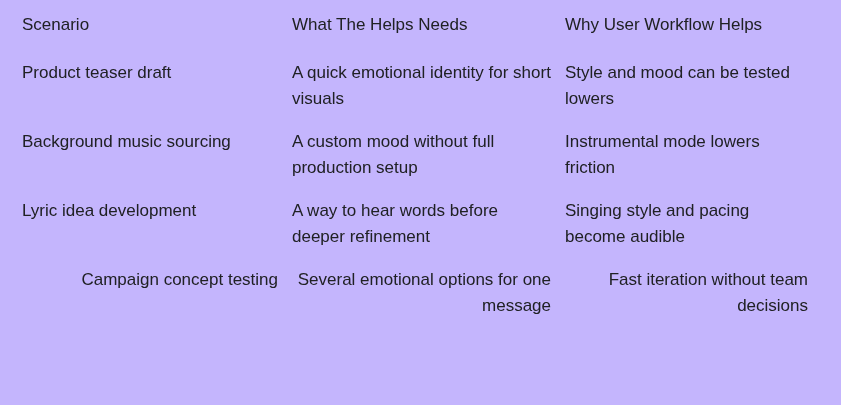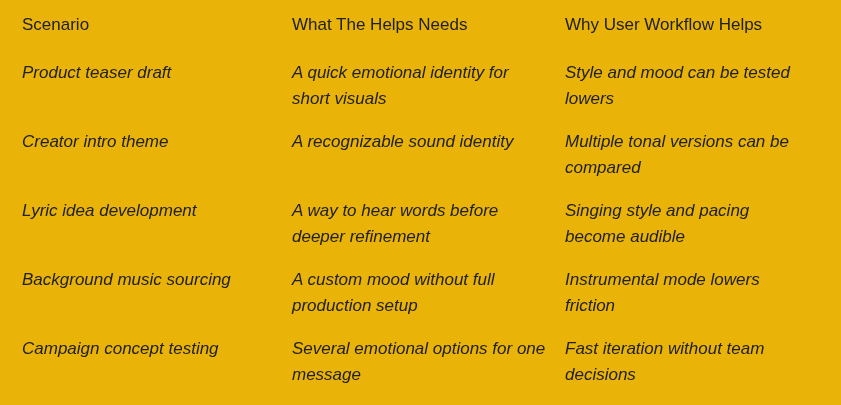--- a/index.html
+++ b/index.html
@@ -13,21 +13,21 @@
     overflow: hidden;
     font-family: "Liberation Sans", sans-serif;
     color: #202124;
     -webkit-font-smoothing: antialiased;
   }
 
   .sheet {
     position: relative;
     width: 841px;
     height: 405px;
-    background: #eab308;
+    background: #c4b5fd;
   }
 
   table.matrix {
     position: absolute;
     left: 22px;
     top: 12px;
     width: 800px;
     border-collapse: collapse;
     table-layout: fixed;
     border: none;
@@ -53,25 +53,25 @@
   }
 
   table.matrix thead th {
     height: 48px;
     padding-bottom: 22px;
   }
 
   table.matrix tbody td {
     height: 69px;
     padding-bottom: 16px;
-    font-style: italic;
   }
 
   table.matrix tbody tr:last-child td {
     height: 60px;
+    text-align: right;
   }
 </style>
 </head>
 <body>
 
 <div class="sheet">
 
   <table class="matrix">
     <colgroup>
       <col class="c1">
@@ -87,33 +87,28 @@
       </tr>
     </thead>
 
     <tbody>
       <tr>
         <td>Product teaser draft</td>
         <td>A quick emotional identity for short visuals</td>
         <td>Style and mood can be tested lowers</td>
       </tr>
       <tr>
-        <td>Creator intro theme</td>
-        <td>A recognizable sound identity</td>
-        <td>Multiple tonal versions can be compared</td>
+        <td>Background music sourcing</td>
+        <td>A custom mood without full production setup</td>
+        <td>Instrumental mode lowers friction</td>
       </tr>
       <tr>
         <td>Lyric idea development</td>
         <td>A way to hear words before deeper refinement</td>
         <td>Singing style and pacing become audible</td>
-      </tr>
-      <tr>
-        <td>Background music sourcing</td>
-        <td>A custom mood without full production setup</td>
-        <td>Instrumental mode lowers friction</td>
       </tr>
       <tr>
         <td>Campaign concept testing</td>
         <td>Several emotional options for one message</td>
         <td>Fast iteration without team decisions</td>
       </tr>
     </tbody>
   </table>
 
 </div>

